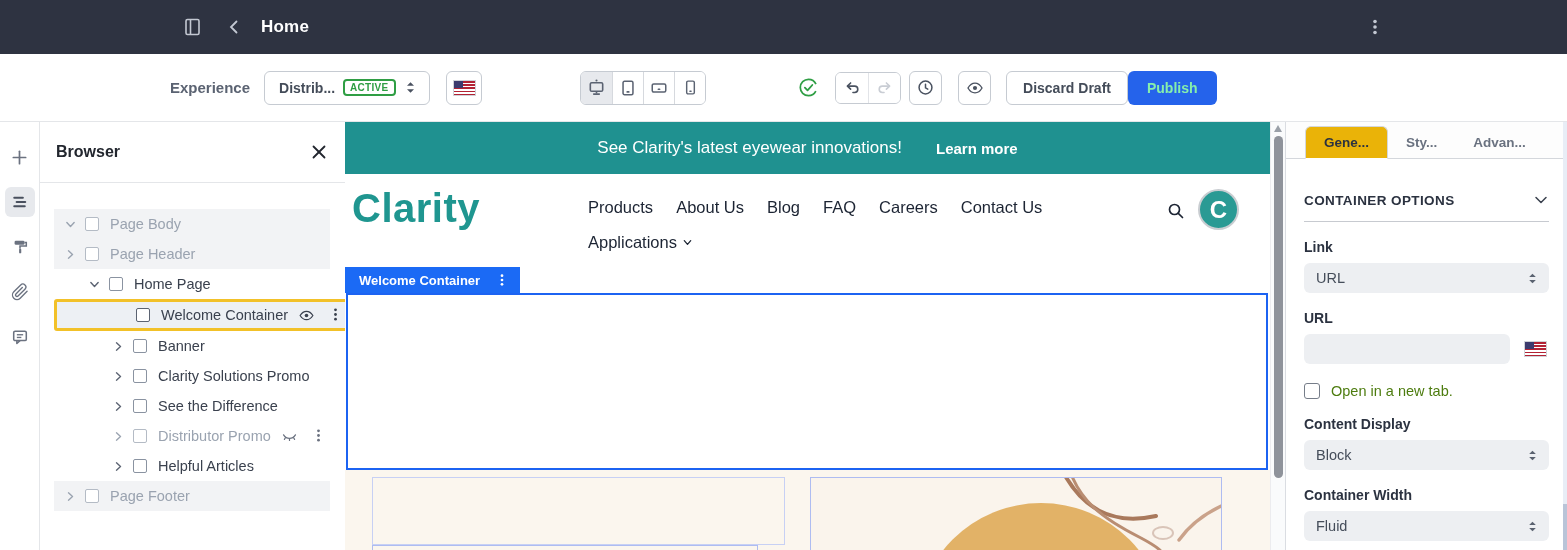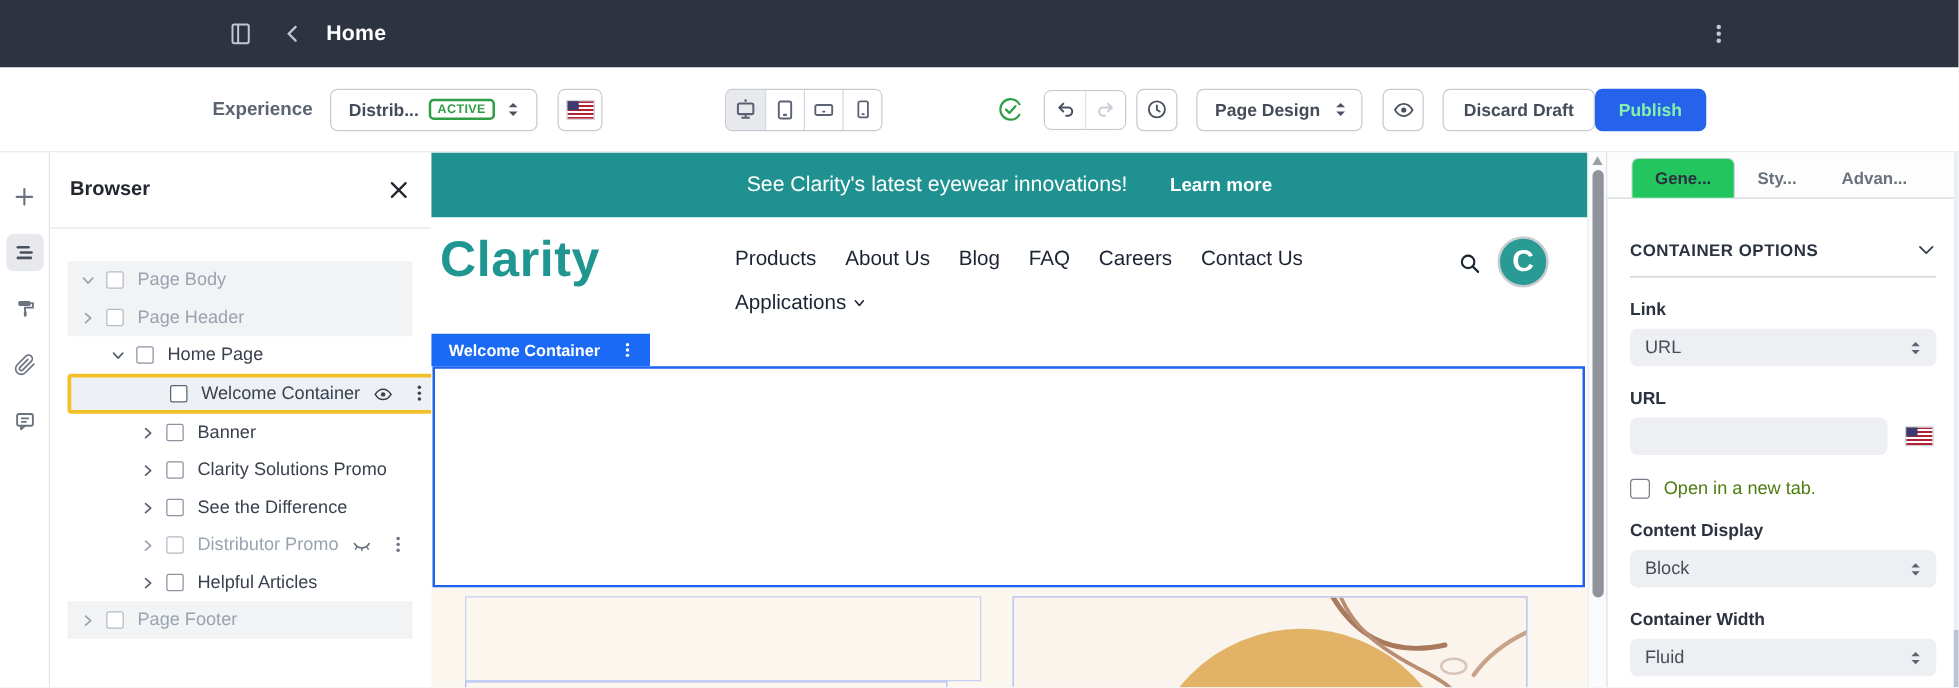--- a/index.html
+++ b/index.html
@@ -80,21 +80,21 @@
   .sub-box-l2 { position:absolute; left:27px; top:75px; width:386px; height:10px; border:1px solid #aebcf1; background:#fbf6ee; }
   .sub-box-r { position:absolute; left:465px; top:7px; width:412px; height:80px; border:1px solid #aebcf1; background:#faf4ec; overflow:hidden; }
   .cv-scroll { position:absolute; right:0; top:0; width:15px; bottom:0; background:#fafbfc; border-left:1px solid #ececef; }
   .cv-thumb { position:absolute; left:3px; top:14px; width:9px; height:342px; background:#8f939b; border-radius:5px; }
   .cv-up { position:absolute; left:3px; top:3px; width:0; height:0; border-left:4.5px solid transparent; border-right:4.5px solid transparent; border-bottom:7px solid #9aa0a8; }
 
   
   .inspector { position:absolute; right:0; top:122px; width:282px; bottom:0; background:#fff; border-left:1px solid #dadde2; }
   .tabs { position:relative; height:37px; border-bottom:1px solid #d4d7dc; display:flex; align-items:flex-end; padding-left:19px; background:#fdfdfd; }
   .tab { height:31px; display:flex; align-items:center; justify-content:center; font-size:13.5px; font-weight:bold; color:#6a7280; padding:0 18px; cursor:pointer; }
-  .tab.active { background:#22c55e; border:1px solid #d4d7dc; border-bottom:1px solid #fff; border-radius:6px 6px 0 0; color:#2b3240; margin-bottom:-1px; height:33px; }
+  .tab.active { background:#eab308; border:1px solid #d4d7dc; border-bottom:1px solid #fff; border-radius:6px 6px 0 0; color:#2b3240; margin-bottom:-1px; height:33px; }
   .insp-body { padding:20px 18px 0 18px; }
   .sect-head { display:flex; align-items:flex-end; margin-top:13px; cursor:pointer; }
   .sect-title { font-size:13.5px; font-weight:bold; color:#2b3240; letter-spacing:.4px; }
   .sect-chev { margin-left:auto; width:16px; height:16px; }
   .sect-div { border-top:1px solid #c7cad0; margin-top:13px; }
   .fld-label { font-size:14px; font-weight:bold; color:#2b3240; margin:17px 0 8px; }
   .select { display:flex; align-items:center; height:30px; background:#edeff2; border-radius:6px; padding:0 10px 0 12px; font-size:14.5px; color:#454d5a; cursor:pointer; }
   .select .sort-arrows { margin-left:auto; }
   .url-row { display:flex; align-items:center; gap:15px; }
   .text-input { width:206px; height:30px; background:#edeff2; border:none; border-radius:6px; padding:0 10px; font-size:14px; color:#454d5a; font-family:"Liberation Sans",sans-serif; }
@@ -196,27 +196,20 @@
             <path d="M11 4.2 L14.4 7.5 L11 10.8" fill="none" stroke="#c9cdd4" stroke-width="1.7" stroke-linecap="round" stroke-linejoin="round"></path>
           </svg>
       </div>
     </div>
     <div class="btn icon-btn history-btn">
       <svg viewBox="0 0 18 18" width="17" height="17">
           <circle cx="9" cy="9" r="6.8" fill="none" stroke="#4a5260" stroke-width="1.6"></circle>
           <path d="M9 5.6 V9.3 L11.4 10.8" fill="none" stroke="#4a5260" stroke-width="1.6" stroke-linecap="round"></path>
         </svg>
     </div>
-    <div class="btn pd-dd">
-      <span>Page Design</span>
-      <svg class="sort-arrows" viewBox="0 0 14 16" width="13" height="15">
-          <path d="M3.2 6.2 L7 2.4 L10.8 6.2 Z" fill="#4a5260"></path>
-          <path d="M3.2 9.8 L7 13.6 L10.8 9.8 Z" fill="#4a5260"></path>
-        </svg>
-    </div>
     <div class="btn icon-btn eye-btn">
       <svg viewBox="0 0 20 20" width="18" height="18">
           <path d="M2.2 10 C4.4 6.2 7 4.6 10 4.6 C13 4.6 15.6 6.2 17.8 10 C15.6 13.8 13 15.4 10 15.4 C7 15.4 4.4 13.8 2.2 10 Z" fill="none" stroke="#4a5260" stroke-width="1.5"></path>
           <circle cx="10" cy="10" r="2.3" fill="#4a5260"></circle>
         </svg>
     </div>
     <div class="btn discard-btn">
       <span>Discard Draft</span>
     </div>
     <div class="btn publish-btn">

